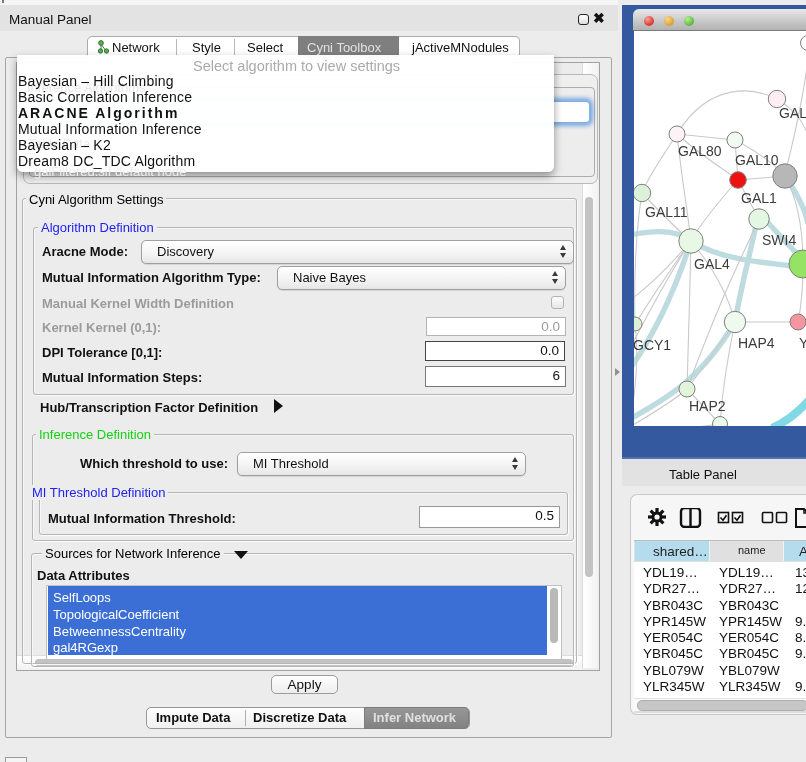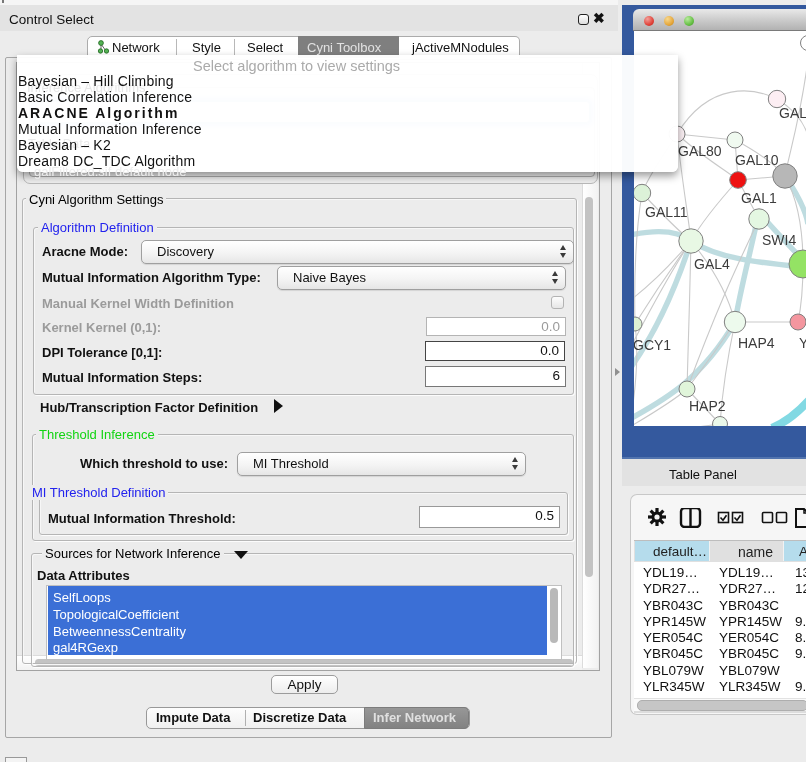--- a/index.html
+++ b/index.html
@@ -25,21 +25,21 @@
 </style>
 </head>
 <body>
 
 <div class="ab" id="cpwin" style="left:0;top:0;width:618px;height:762px;background:#ececec;">
 
   <div class="ab" style="left:0;top:0;width:618px;height:5px;background:#f5f5f5;"></div>
   <div class="ab" style="left:2px;top:0;width:2px;height:3px;background:#777;"></div>
 
   <div class="ab" style="left:0;top:5px;width:618px;height:26px;background:#e3e3e3;"></div>
-  <div class="lbl" style="left:9px;top:12px;font-size:13.5px;">Control Select</div>
+  <div class="lbl" style="left:9px;top:12px;font-size:13.5px;">Manual Panel</div>
   <div class="ab" style="left:578px;top:14px;width:9px;height:9px;border:1.6px solid #222;border-radius:3px;background:linear-gradient(#fff,#ddd);"></div>
   <div class="ab" style="left:593px;top:10px;font-size:14px;font-weight:bold;color:#111;">✖</div>
 
   <div class="ab" style="left:5px;top:57px;width:605px;height:679px;border:1px solid #a6a6a6;border-radius:2px;"></div>
 
   <div class="ab" id="tabs" style="left:87px;top:36px;height:22px;">
     <div class="ab" style="left:0;top:0;width:313px;height:22px;background:#fff;border:1px solid #ababab;border-radius:5px 0 0 0;"></div>
     <div class="ab" style="left:211px;top:0;width:101px;height:22px;background:#7f7f7f;"></div>
     <div class="ab" style="left:313px;top:0;width:119px;height:22px;background:#fff;border:1px solid #ababab;border-left:none;border-radius:0 5px 0 0;"></div>
 
@@ -99,21 +99,21 @@
   <div class="lbl b" style="left:42px;top:345px;">DPI Tolerance [0,1]:</div>
   <div class="field" style="left:425px;top:341px;width:133px;height:17px;border:1.5px solid #444;padding:1px 5px 0 0;">0.0</div>
 
   <div class="lbl b" style="left:42px;top:370px;">Mutual Information Steps:</div>
   <div class="field" style="left:425px;top:366px;width:134px;height:18px;border:1px solid #777;padding:1px 5px 0 0;">6</div>
 
   <div class="lbl b" style="left:40px;top:400px;font-size:13px;">Hub/Transcription Factor Definition</div>
   <div class="ab" style="left:274px;top:399px;width:0;height:0;border-top:7px solid transparent;border-bottom:7px solid transparent;border-left:9px solid #111;"></div>
 
   <div class="tb" style="left:32px;top:434px;width:540px;height:105px;"></div>
-  <div class="tblbl" style="left:36px;top:427px;color:#12d412;">Threshold Inference</div>
+  <div class="tblbl" style="left:36px;top:427px;color:#12d412;">Inference Definition</div>
 
   <div class="lbl b" style="left:80px;top:456px;">Which threshold to use:</div>
   <div class="combo" style="left:237px;top:452px;width:287px;">
     <div class="ct">MI Threshold</div>
       <div class="stepper"></div>
   </div>
 
   <div class="tb" style="left:39px;top:492px;width:527px;height:41px;"></div>
   <div class="tblbl" style="left:29px;top:485px;color:#2222ee;">MI Threshold Definition</div>
   <div class="lbl b" style="left:48px;top:511px;">Mutual Information Threshold:</div>
@@ -134,21 +134,21 @@
   <div class="ab" style="left:146px;top:707px;width:322px;height:20px;border:1px solid #989898;border-radius:5px;background:linear-gradient(#fdfdfd,#f0f0f0);"></div>
   <div class="ab" style="left:364px;top:707px;width:105px;height:22px;background:linear-gradient(#979797,#828282);border:1px solid #7c7c7c;border-radius:0 5px 5px 0;box-sizing:border-box;"></div>
   <div class="ab" style="left:245px;top:710px;width:1px;height:16px;background:#b0b0b0;"></div>
   <div class="lbl b" style="left:156px;top:710px;">Impute Data</div>
   <div class="lbl b" style="left:253px;top:710px;">Discretize Data</div>
   <div class="lbl b" style="left:373px;top:710px;color:#e0e0e0;">Infer Network</div>
 
   <div class="ab" style="left:5px;top:757px;width:20px;height:10px;border:1px solid #999;background:#f4f4f4;"></div>
 </div>
 
-<div class="ab" style="left:17px;top:55px;width:661px;height:117px;background:rgba(255,255,255,0.97);
+<div class="ab" style="left:17px;top:55px;width:537px;height:117px;background:rgba(255,255,255,0.97);
      border-radius:0 0 6px 6px;box-shadow:0 4px 9px rgba(0,0,0,0.4);z-index:50;">
   <div class="ab" style="left:176px;top:3px;font-size:14.5px;color:#aaa;">Select algorithm to view settings</div>
   <div class="ab" style="left:10px;top:25px;font-size:13px;color:#e7e7e7;">Inference Algorithms</div>
   <div class="ab" style="left:11px;top:81px;font-size:13px;color:#eaeaea;">Table Data</div>
   <div class="ab" style="left:17px;top:109px;font-size:13px;color:#ededed;">galFiltered.sif default node</div>
   <div class="ab" style="left:1px;top:19px;font-size:14px;letter-spacing:0.2px;color:#111;line-height:15.9px;white-space:nowrap;">
     Bayesian – Hill Climbing<br>
     Basic Correlation Inference<br>
     <span class="b" style="letter-spacing:2px;">ARACNE Algorithm</span><br>
     Mutual Information Inference<br>
@@ -269,22 +269,22 @@
   </g>
   <path d="M148,1 l8,0 l4,4 l0,14 l-12,0 z" fill="none" stroke="#111" stroke-width="2"></path>
   <path d="M156,1 l0,4 l4,0" fill="none" stroke="#111" stroke-width="1.5"></path>
 </svg>
 
 <div class="ab" style="left:634px;top:540px;width:172px;height:22px;background:#e0e0e0;border-top:1px solid #bdbdbd;border-bottom:1px solid #bdbdbd;"></div>
 <div class="ab" style="left:635px;top:541px;width:74px;height:20px;background:#b5dcec;"></div>
 <div class="ab" style="left:784px;top:541px;width:22px;height:20px;background:#b5dcec;"></div>
 <div class="ab" style="left:709px;top:541px;width:1px;height:20px;background:#f2f2f2;"></div>
 <div class="ab" style="left:783px;top:541px;width:1px;height:20px;background:#f2f2f2;"></div>
-<div class="ab" style="left:653px;top:544px;font-size:13.5px;color:#222;">default…</div>
-<div class="ab" style="left:738px;top:544px;font-size:14px;color:#222;">name</div>
+<div class="ab" style="left:653px;top:544px;font-size:13.5px;color:#222;">shared…</div>
+<div class="ab" style="left:738px;top:544px;font-size:11px;color:#222;">name</div>
 <div class="ab" style="left:799px;top:544px;font-size:13.5px;color:#222;">A</div>
 
 <div class="ab" style="left:634px;top:562px;width:172px;height:136px;background:#fff;overflow:hidden;">
   <div class="ab" style="left:9px;top:3px;font-size:13.5px;color:#111;line-height:16.3px;">YDL19…<br>YDR27…<br>YBR043C<br>YPR145W<br>YER054C<br>YBR045C<br>YBL079W<br>YLR345W<br>YIL053C</div>
   <div class="ab" style="left:85px;top:3px;font-size:13.5px;color:#111;line-height:16.3px;">YDL19…<br>YDR27…<br>YBR043C<br>YPR145W<br>YER054C<br>YBR045C<br>YBL079W<br>YLR345W<br>YIL053C</div>
   <div class="ab" style="left:161px;top:3px;font-size:13.5px;color:#111;line-height:16.3px;">13<br>12<br><br>9.<br>8.<br>9.<br><br>9.<br>9.</div>
 </div>
 
 <div class="ab" style="left:634px;top:698px;width:172px;height:13px;background:#fafafa;border-top:1px solid #e2e2e2;"></div>
 <div class="ab" style="left:637px;top:700px;width:169px;height:9px;background:#c6c6c6;border:1px solid #aeaeae;border-radius:5px;"></div>

